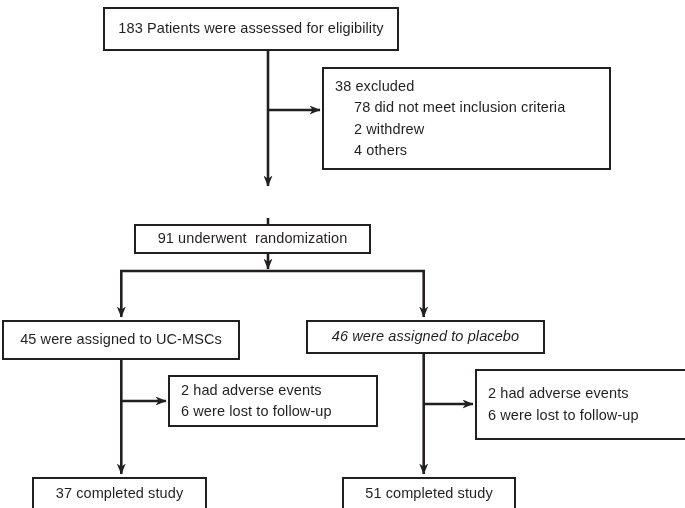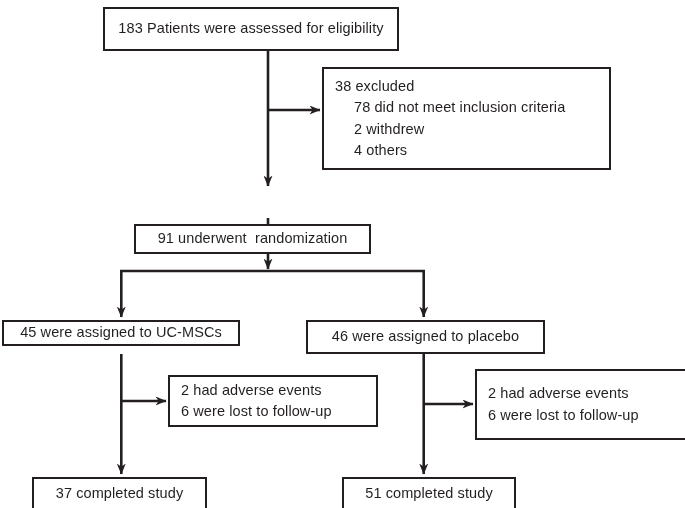--- a/index.html
+++ b/index.html
@@ -94,25 +94,25 @@
     <div class="line">38 excluded</div>
     <div class="line indent1">78 did not meet inclusion criteria</div>
     <div class="line indent1">2 withdrew</div>
     <div class="line indent1">4 others</div>
   </div>
 
   <div class="node center" style="left:134px; top:188px; width:237px; height:30px;margin-top:36px;">
     <div class="line">91 underwent  randomization</div>
   </div>
 
-  <div class="node center" style="left:2px; top:320px; width:238px; height:26px;">
+  <div class="node center" style="left:2px; top:320px; width:238px; height:40px;">
     <div class="line">45 were assigned to UC-MSCs</div>
   </div>
 
-  <div class="node center" style="left:306px; top:320px; width:239px; height:34px;">
+  <div class="node center" style="left:306px; top:320px; width:239px; height:34px;font-style:italic;">
     <div class="line">46 were assigned to placebo</div>
   </div>
 
   <div class="node left" style="left:168px; top:375px; width:210px; height:52px;">
     <div class="line">2 had adverse events</div>
     <div class="line">6 were lost to follow-up</div>
   </div>
 
   <div class="node left" style="left:475px; top:369px; width:212px; height:71px;">
     <div class="line">2 had adverse events</div>

